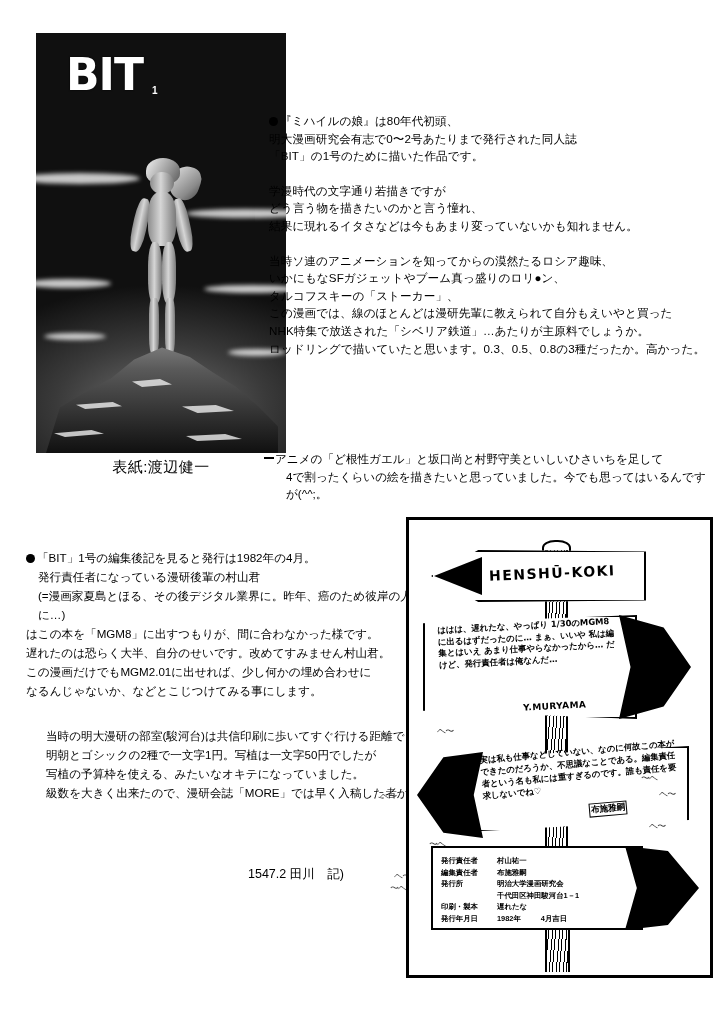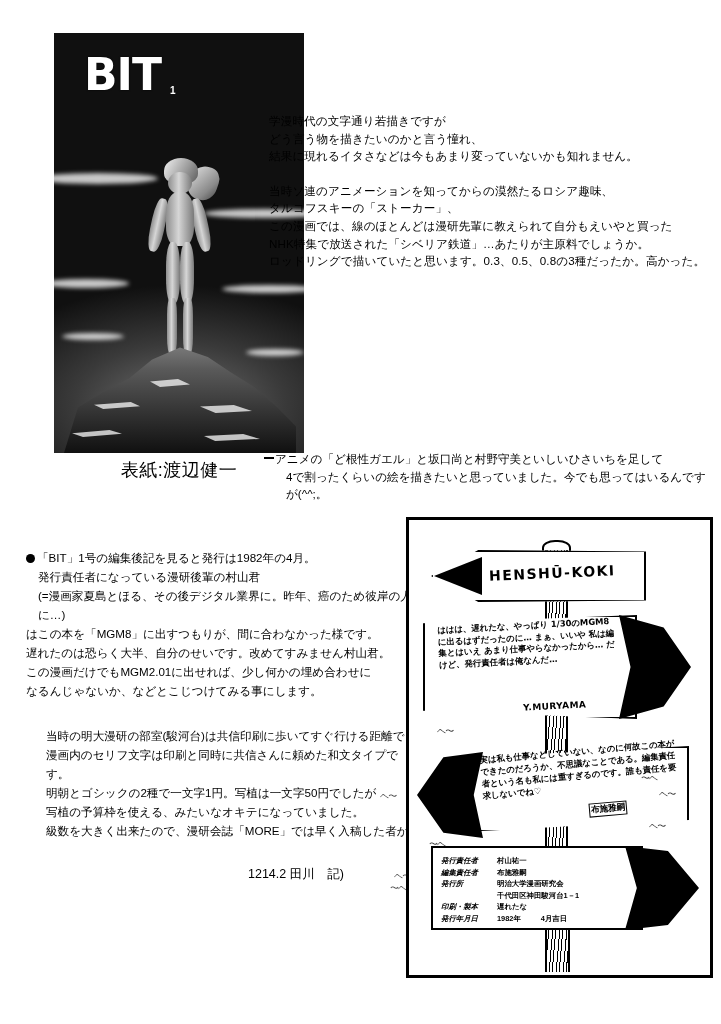--- a/index.html
+++ b/index.html
@@ -19,21 +19,21 @@
   
   #top-section {
     position: absolute;
     left: 0; top: 0;
     width: 721px; height: 500px;
   }
 
   
   #cover-figure {
     position: absolute;
-    left: 54px; top: 33px;
+    left: 36px; top: 33px;
     width: 250px; height: 410px;
   }
   #cover-art {
     position: absolute;
     left: 0; top: 0;
     width: 250px; height: 420px;
     background:
       radial-gradient(ellipse 120% 40% at 50% 88%, #6d6d6d 0%, #3a3a3a 35%, #101010 70%),
       linear-gradient(180deg, #050505 0%, #0b0b0b 30%, #141414 60%, #070707 100%);
     overflow: hidden;
@@ -113,21 +113,21 @@
     left: 116px; top: 52px;
     color: #ffffff;
     font-size: 10px;
     font-weight: 700;
   }
   #cover-caption {
     position: absolute;
     left: 0; top: 425px;
     width: 250px;
     text-align: center;
-    font-size: 18px;
+    font-size: 15px;
     letter-spacing: .5px;
     white-space: nowrap;
   }
 
   
   #intro-text {
     position: absolute;
     left: 269px; top: 112px;
     width: 440px;
     font-size: 11.6px;
@@ -374,21 +374,21 @@
   }
   #colophon-table {
     position: absolute;
     left: 10px; top: 9px;
     font-size: 7.4px;
     line-height: 11.6px;
     font-weight: 700;
     white-space: nowrap;
   }
   #colophon-table .row { display: flex; }
-  #colophon-table .lbl { width: 56px; font-style: italic; }
+  #colophon-table .lbl { width: 56px; }
   #colophon-table .val { }
   #colophon-table .val .v2 { margin-left: 20px; }
   #colophon-table .row-addr { padding-left: 56px; }
 
   
   .grass {
     position: absolute;
     font-size: 9px;
     color: #333;
     letter-spacing: -1px;
@@ -445,26 +445,32 @@
       <div class="rock-facet" id="facet-5"></div>
 
       <div id="cover-logo">BIT</div>
       <div id="cover-logo-issue">1</div>
     </div>
     <div id="cover-caption">表紙:渡辺健一</div>
   </div>
 
   <div id="intro-text">
     <div class="para">
+      <div class="bullet-line"><span class="bullet-dot"></span><span>『ミハイルの娘』は80年代初頭、</span></div>
+      <div>明大漫画研究会有志で0〜2号あたりまで発行された同人誌</div>
+      <div>「BIT」の1号のために描いた作品です。</div>
+    </div>
+    <div class="para">
       <div>学漫時代の文字通り若描きですが</div>
       <div>どう言う物を描きたいのかと言う憧れ、</div>
       <div>結果に現れるイタさなどは今もあまり変っていないかも知れません。</div>
     </div>
     <div class="para">
       <div>当時ソ連のアニメーションを知ってからの漠然たるロシア趣味、</div>
+      <div>いかにもなSFガジェットやブーム真っ盛りのロリ●ン、</div>
       <div>タルコフスキーの「ストーカー」、</div>
       <div>この漫画では、線のほとんどは漫研先輩に教えられて自分もえいやと買った</div>
       <div>NHK特集で放送された「シベリア鉄道」…あたりが主原料でしょうか。</div>
       <div>ロッドリングで描いていたと思います。0.3、0.5、0.8の3種だったか。高かった。</div>
     </div>
   </div>
 
   <div id="closing-text">
     <div><span class="lead-rule"></span><span>アニメの「ど根性ガエル」と坂口尚と村野守美といしいひさいちを足して</span></div>
     <div class="indent">4で割ったくらいの絵を描きたいと思っていました。今でも思ってはいるんですが(^^;。</div>
@@ -478,28 +484,27 @@
       <div class="bullet-line"><span class="bullet-dot"></span><span>「BIT」1号の編集後記を見ると発行は1982年の4月。</span></div>
       <div class="indent1">発行責任者になっている漫研後輩の村山君</div>
       <div class="indent1">(=漫画家夏島とほる、その後デジタル業界に。昨年、癌のため彼岸の人に…)</div>
       <div>はこの本を「MGM8」に出すつもりが、間に合わなかった様です。</div>
       <div>遅れたのは恐らく大半、自分のせいです。改めてすみません村山君。</div>
       <div>この漫画だけでもMGM2.01に出せれば、少し何かの埋め合わせに</div>
       <div>なるんじゃないか、などとこじつけてみる事にします。</div>
     </div>
     <div class="para">
       <div>当時の明大漫研の部室(駿河台)は共信印刷に歩いてすぐ行ける距離で</div>
-      <div>漫画内のセリフ文字は印刷と同時に共信さんに頼めた和文タイプです。</div>
       <div>明朝とゴシックの2種で一文字1円。写植は一文字50円でしたが</div>
       <div>写植の予算枠を使える、みたいなオキテになっていました。</div>
       <div>級数を大きく出来たので、漫研会誌「MORE」では早く入稿した者が</div>
     </div>
   </div>
 
-  <div id="signature">1214.2 田川　記)</div>
+  <div id="signature">1547.2 田川　記)</div>
 
   <div class="stray-grass" id="stray-1">ヘ〜</div>
   <div class="stray-grass" id="stray-2">〜ヘ</div>
   <div class="stray-grass" id="stray-3">ヘ〜</div>
 
   <div id="signpost-panel">
 
     <div id="post-cap"></div>
     <div id="post-upper"></div>
     <div id="post-mid"></div>

